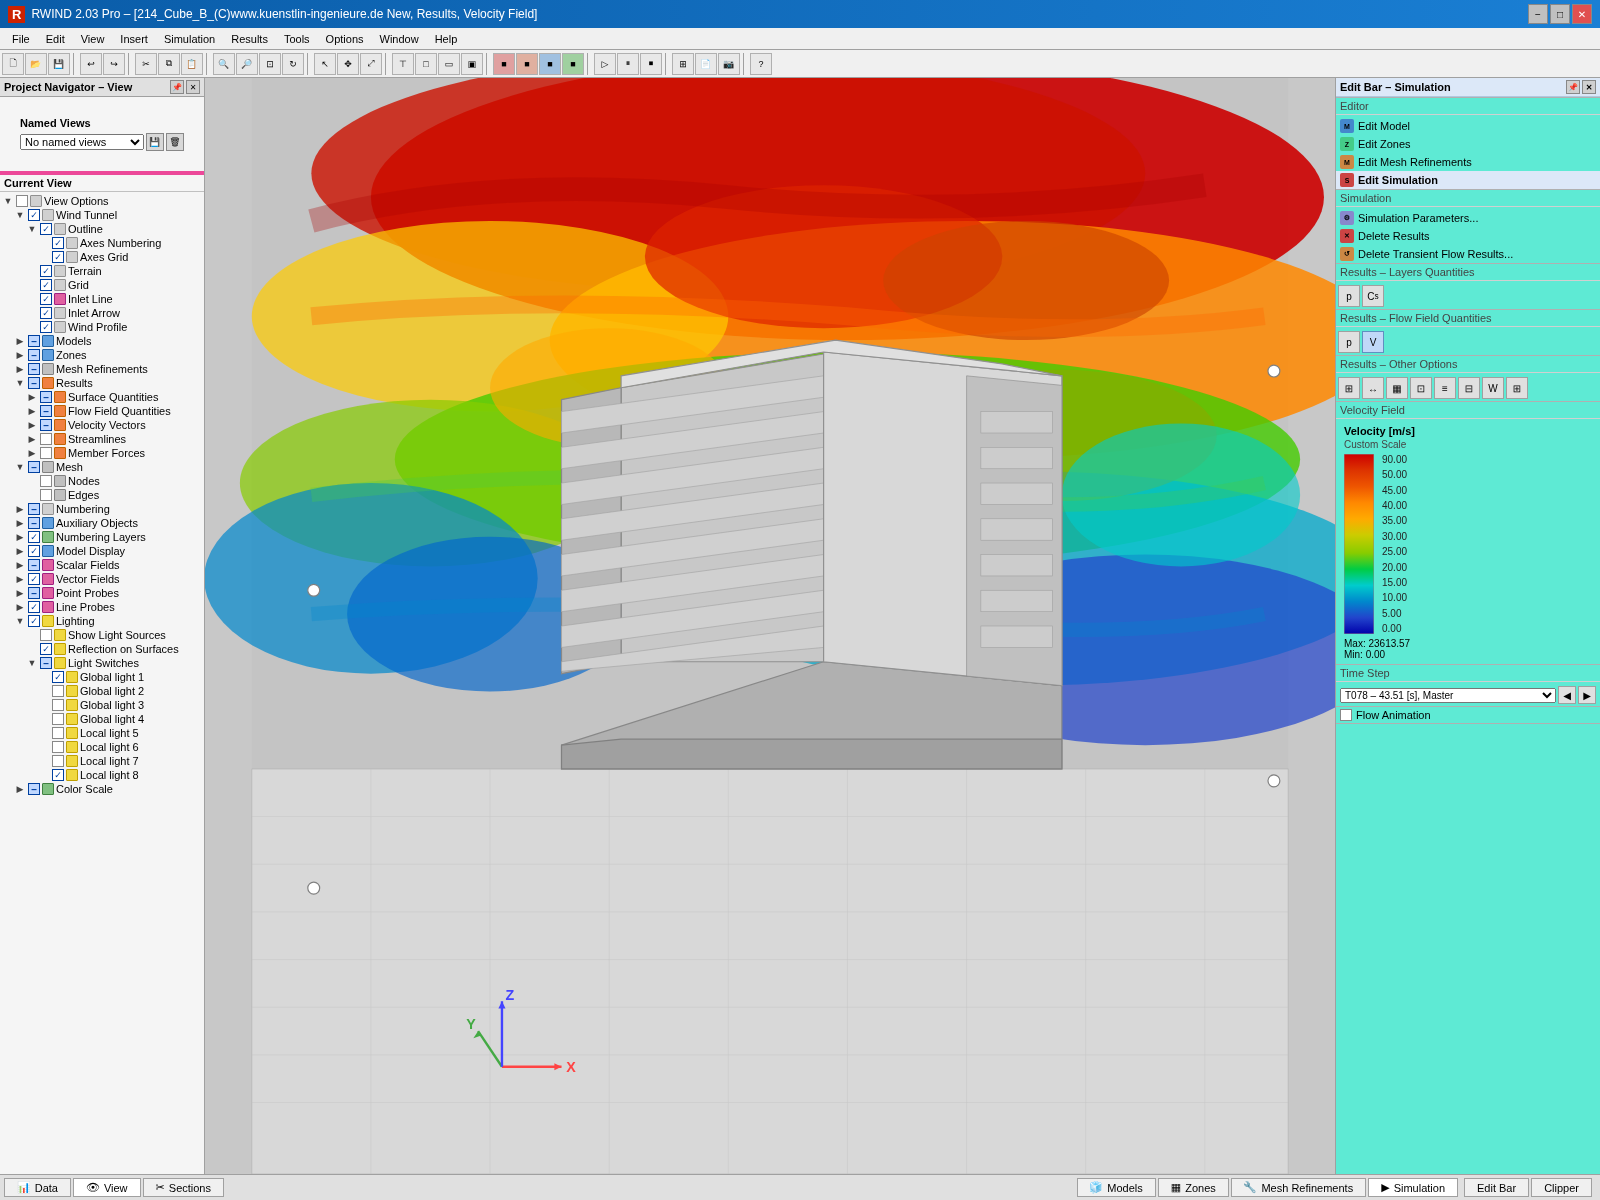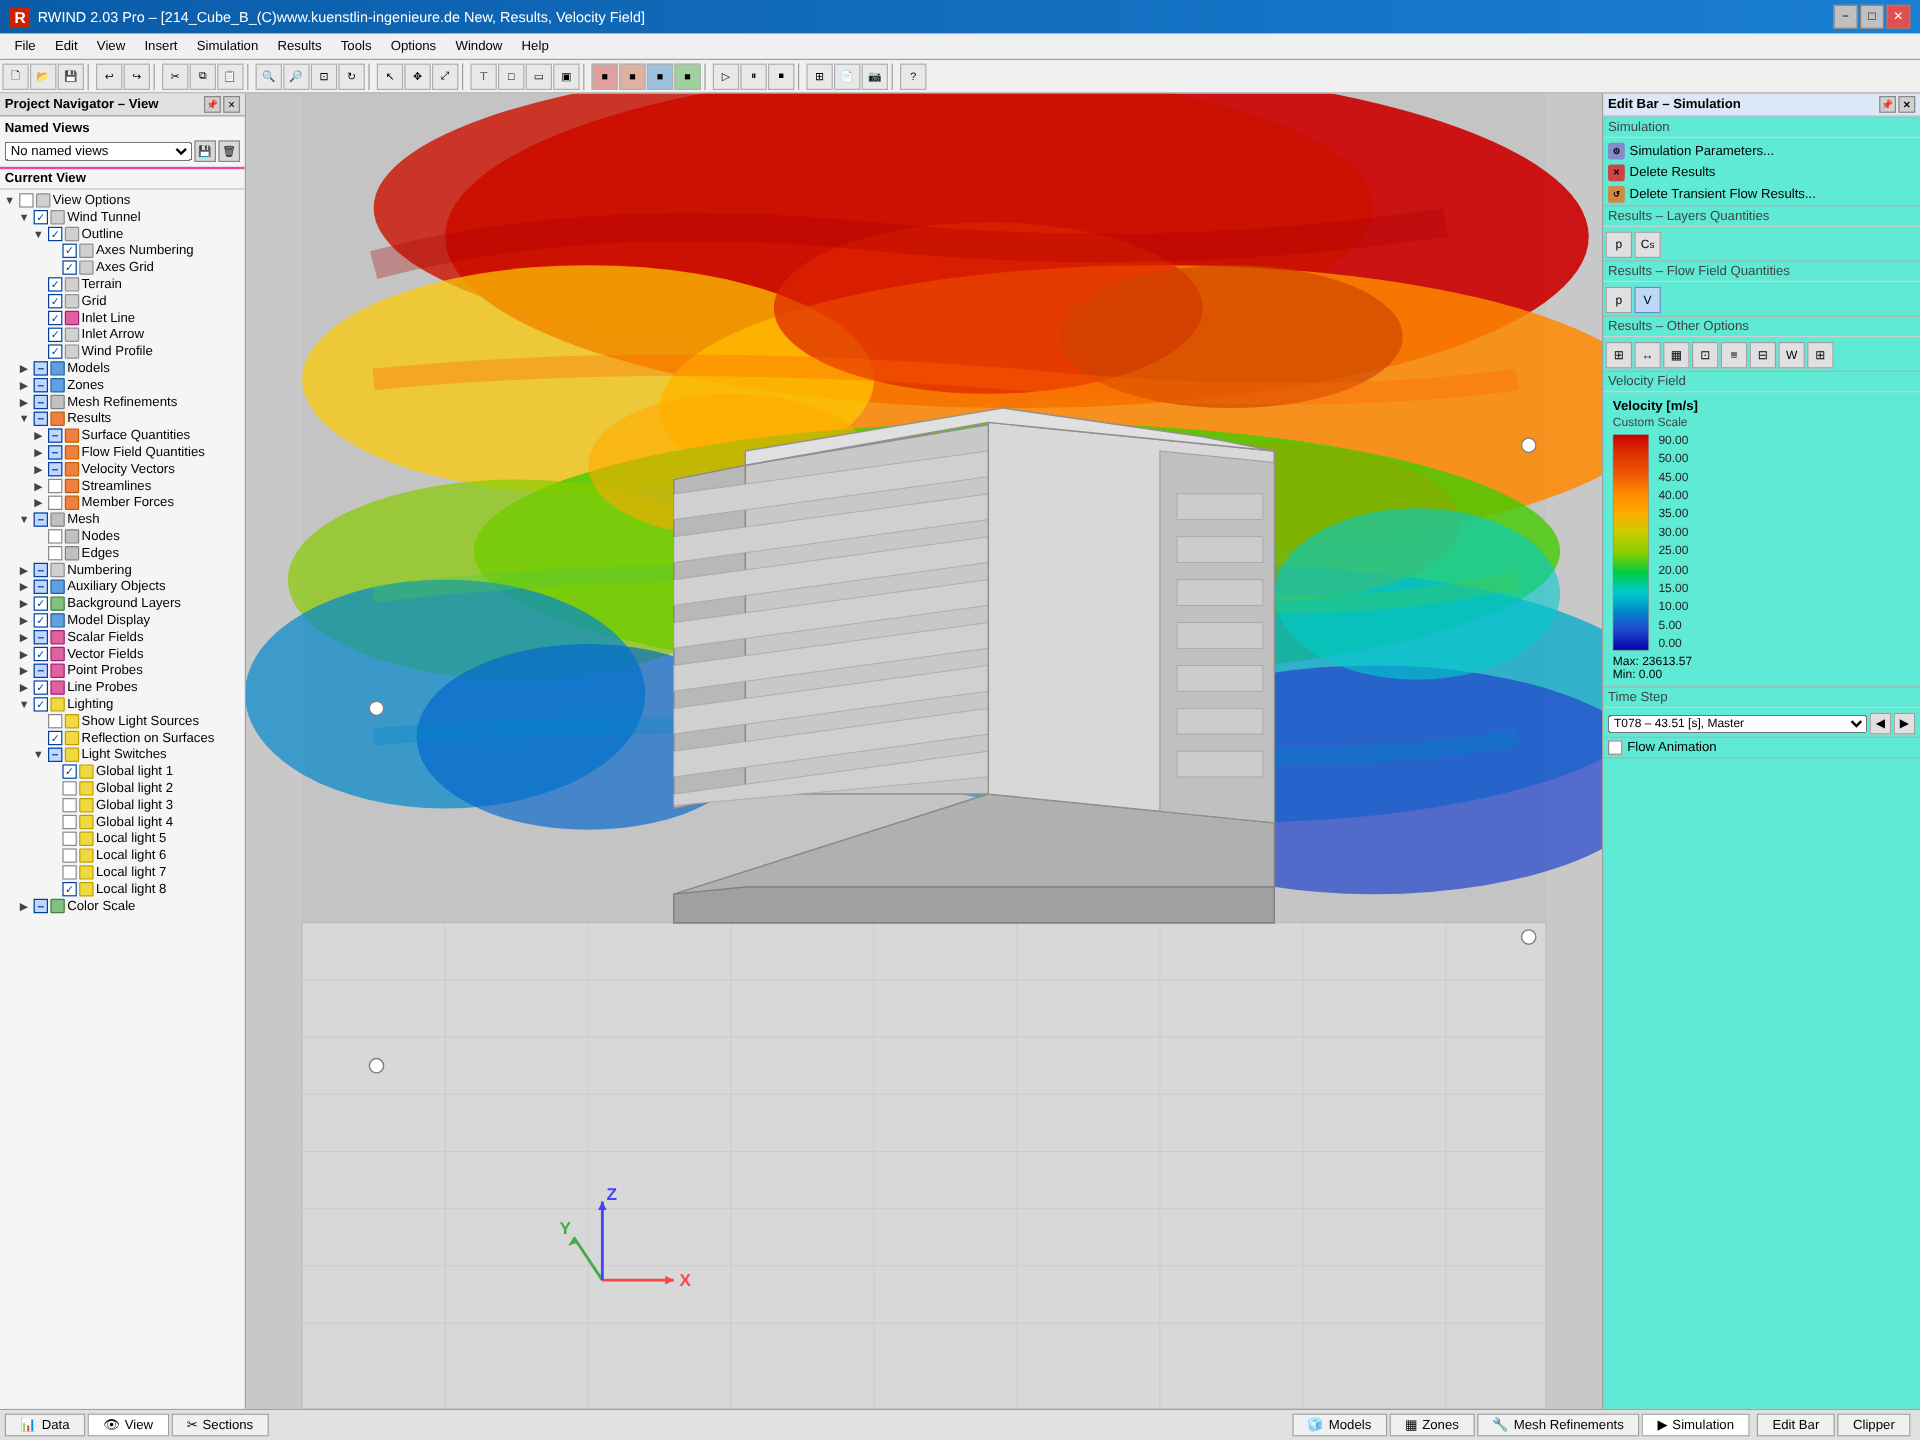--- a/index.html
+++ b/index.html
@@ -78,21 +78,21 @@
       border-bottom: 1px solid #a0a0a0;
       padding: 2px 4px;
       display: flex;
       align-items: center;
       justify-content: space-between;
     }
     .panel-title { font-size: 11px; font-weight: bold; }
     .panel-btns { display: flex; gap: 2px; }
     .panel-btn { width: 14px; height: 14px; background: #d0d0d0; border: 1px solid #888; font-size: 8px; display: flex; align-items: center; justify-content: center; cursor: pointer; }
 
-    #named-views { padding: 4px; border-bottom: 2px solid #ec4899; }
+    #named-views { padding: 20px; border-bottom: 4px solid #ec4899; }
     .section-label { font-size: 11px; font-weight: bold; margin-bottom: 4px; }
     .named-views-dropdown {
       display: flex; align-items: center; gap: 2px;
     }
     .named-views-dropdown select { font-size: 11px; flex: 1; }
     .nv-btn { width: 18px; height: 18px; background: #d8d8d8; border: 1px solid #888; font-size: 9px; cursor: pointer; display: flex; align-items: center; justify-content: center; }
 
     #current-view { padding: 2px; flex: 1; overflow-y: auto; }
     .tree-item {
       display: flex; align-items: center;
@@ -484,21 +484,21 @@
               <span class="tree-checkbox" style="background: rgb(192, 216, 255); border-color: rgb(0, 64, 160); color: rgb(0, 64, 160); font-size: 10px; font-weight: bold;">–</span>
               <span style="width: 12px; height: 12px; display: inline-block; border-radius: 1px; flex-shrink: 0; background: rgb(96, 160, 224); border: 1px solid rgb(32, 96, 160);"></span>
               <span class="tree-label">Auxiliary Objects</span>
             </span>
           </div>
           <div class="tree-item">
             <span style="padding-left: 12px; display: inline-flex; align-items: center; gap: 2px;">
               <span class="tree-expand">▶</span>
               <span class="tree-checkbox" style="background: rgb(255, 255, 255); border-color: rgb(0, 64, 160); color: rgb(0, 64, 160); font-size: 9px;">✓</span>
               <span style="width: 12px; height: 12px; display: inline-block; border-radius: 1px; flex-shrink: 0; background: rgb(128, 192, 128); border: 1px solid rgb(64, 128, 64);"></span>
-              <span class="tree-label">Background Layers</span>
+              <span class="tree-label">Numbering Layers</span>
             </span>
           </div>
           <div class="tree-item">
             <span style="padding-left: 12px; display: inline-flex; align-items: center; gap: 2px;">
               <span class="tree-expand">▶</span>
               <span class="tree-checkbox" style="background: rgb(255, 255, 255); border-color: rgb(0, 64, 160); color: rgb(0, 64, 160); font-size: 9px;">✓</span>
               <span style="width: 12px; height: 12px; display: inline-block; border-radius: 1px; flex-shrink: 0; background: rgb(96, 160, 224); border: 1px solid rgb(32, 96, 160);"></span>
               <span class="tree-label">Model Display</span>
             </span>
           </div>
@@ -773,20 +773,39 @@
     <div class="rp-section">
       <div class="rp-header">
         <span>Edit Bar – Simulation</span>
         <div style="display:flex;gap:2px;">
           <div class="panel-btn">📌</div>
           <div class="panel-btn">✕</div>
         </div>
       </div>
     </div>
 
+    <div class="rp-section">
+      <div class="rp-subsection-label">Editor</div>
+      <div class="rp-link">
+        <div class="small-colored-icon" style="background:#4488cc;">M</div>
+        <span>Edit Model</span>
+      </div>
+      <div class="rp-link">
+        <div class="small-colored-icon" style="background:#44cc88;">Z</div>
+        <span>Edit Zones</span>
+      </div>
+      <div class="rp-link">
+        <div class="small-colored-icon" style="background:#cc8844;">M</div>
+        <span>Edit Mesh Refinements</span>
+      </div>
+      <div class="rp-link" style="background:#dce8f8; font-weight:bold;">
+        <div class="small-colored-icon" style="background:#cc4444;">S</div>
+        <span>Edit Simulation</span>
+      </div>
+    </div>
 
     <div class="rp-section">
       <div class="rp-subsection-label">Simulation</div>
       <div class="rp-link">
         <div class="small-colored-icon" style="background:#8888cc;">⚙</div>
         <span>Simulation Parameters...</span>
       </div>
       <div class="rp-link">
         <div class="small-colored-icon" style="background:#cc4444;">✕</div>
         <span>Delete Results</span>

